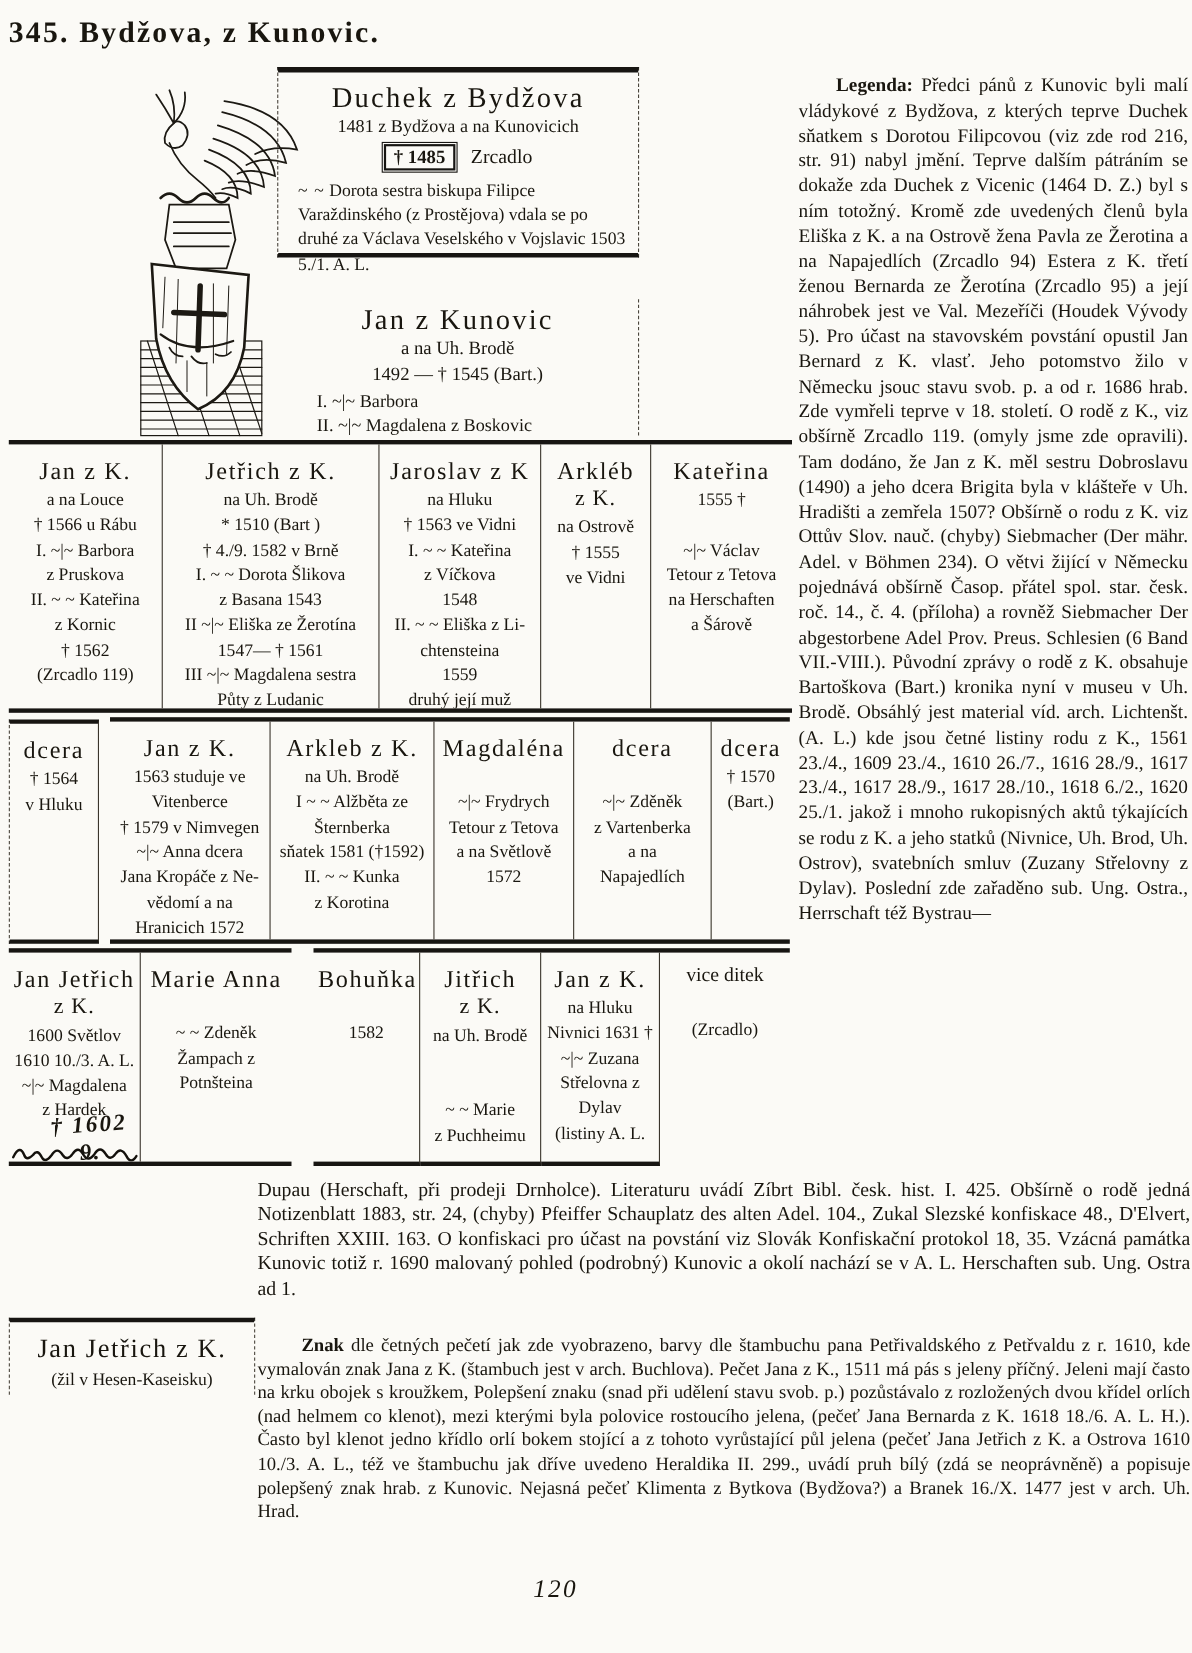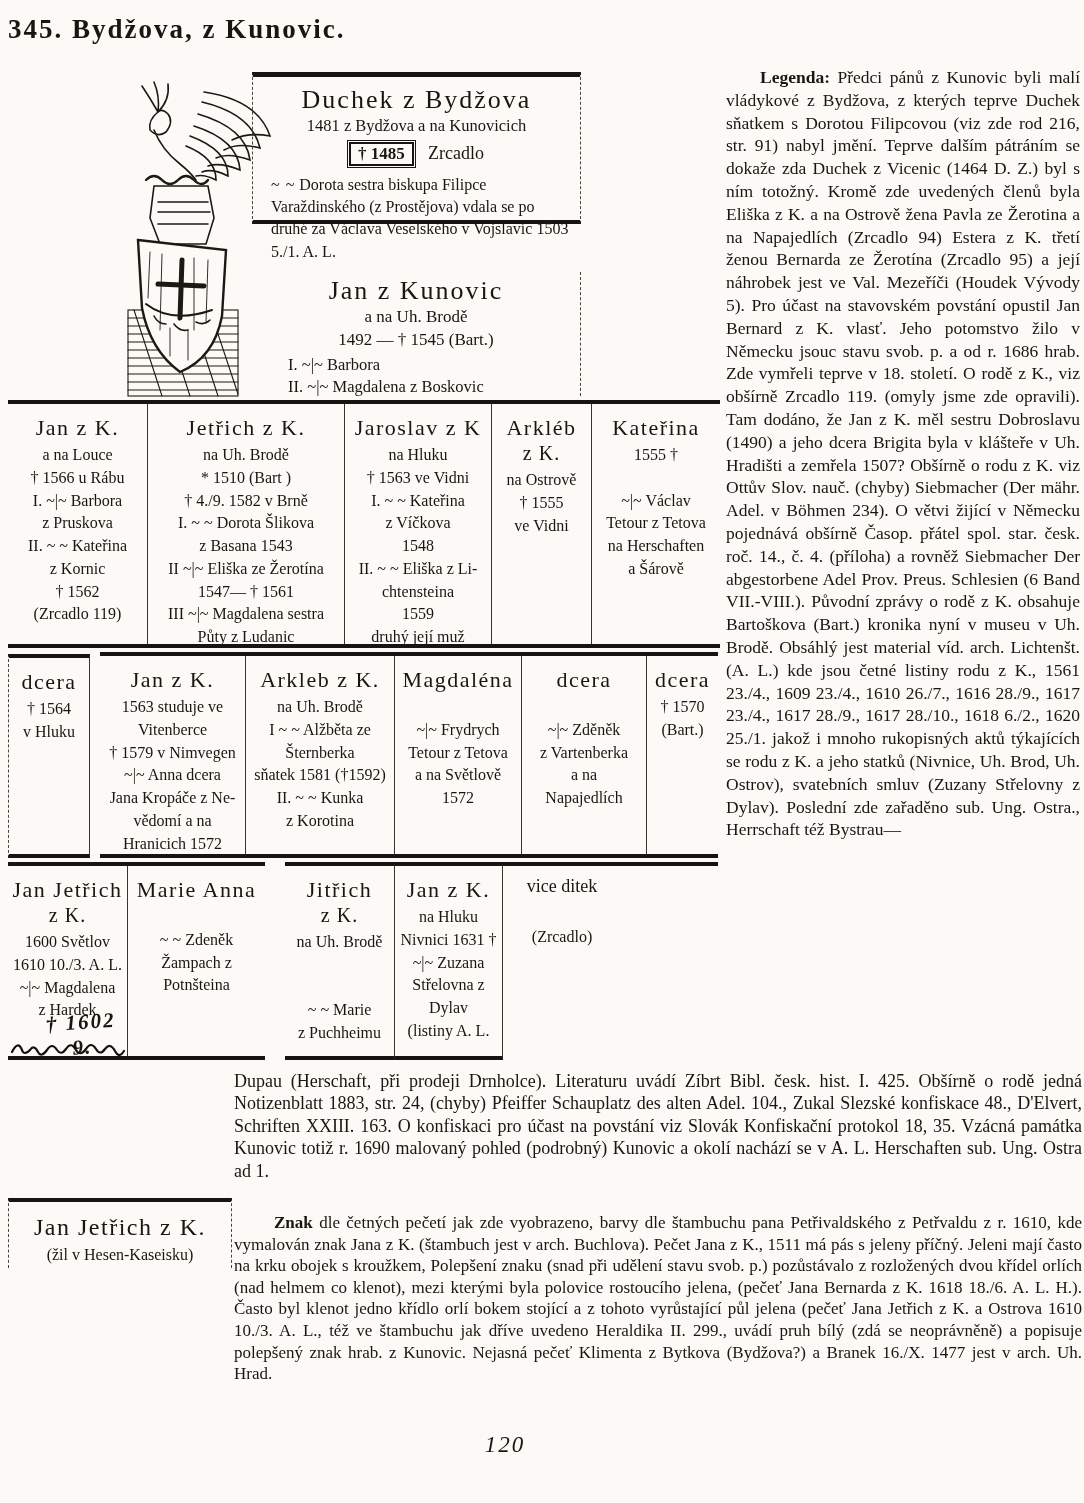--- a/index.html
+++ b/index.html
@@ -18,21 +18,21 @@
   }
   
   .arms{position:absolute;left:62px;top:72px;width:230px;height:330px;}
   
   .ttl{font-size:22px;letter-spacing:1.5px;line-height:1.1;margin:4px 0 2px 0;}
   .ttl2{font-size:20px;letter-spacing:1px;line-height:1.15;}
   .ln{font-size:16px;line-height:1.42;}
   .cell-lines{margin-top:4px;}
   
   .duchek{
-    position:absolute;left:252px;top:72px;width:329px;height:152px;
+    position:absolute;left:252px;top:61px;width:329px;height:173px;
     border-top:5px solid #171512;border-bottom:4px solid #171512;
     border-left:1px dashed #4a453c;border-right:1px dashed #4a453c;
     text-align:center;box-sizing:border-box;padding-top:8px;
   }
   .duchek .bigttl{font-size:26px;letter-spacing:2px;}
   .duchek .ln{font-size:16.5px;line-height:1.35;}
   .badge-row{margin:5px 0 6px 0;font-size:17px;}
   .badge{
     display:inline-block;border:2px solid #171512;outline:1px solid #171512;outline-offset:1px;
     padding:0 7px;font-weight:700;font-size:17px;
@@ -343,20 +343,27 @@
       <div class="cell-lines">
           <div class="ln">&nbsp;</div>
           <div class="ln">~ ~ Zdeněk</div>
           <div class="ln">Žampach z</div>
           <div class="ln">Potnšteina</div>
         </div>
     </div>
   </div>
 
   <div class="grp" style="left:285px;top:862px;width:433px;height:198px;">
+    <div class="cell cb" style="width:97px">
+      <div class="ttl">Bohuňka</div>
+      <div class="cell-lines">
+          <div class="ln">&nbsp;</div>
+          <div class="ln">1582</div>
+        </div>
+    </div>
     <div class="cell cb" style="width:110px">
       <div class="ttl">Jitřich</div>
       <div class="ttl2">z K.</div>
       <div class="cell-lines">
           <div class="ln">na Uh. Brodě</div>
           <div class="ln">&nbsp;</div>
           <div class="ln">&nbsp;</div>
           <div class="ln">~ ~ Marie</div>
           <div class="ln">z Puchheimu</div>
         </div>

